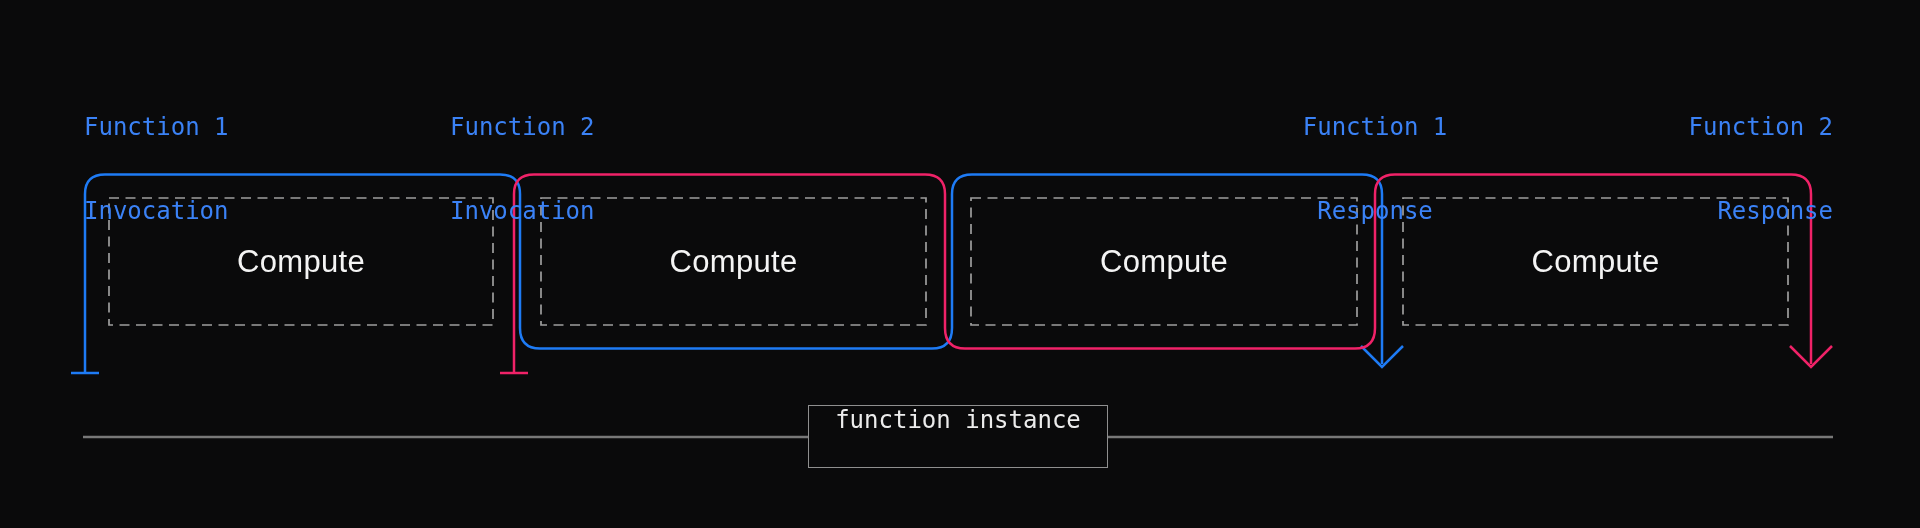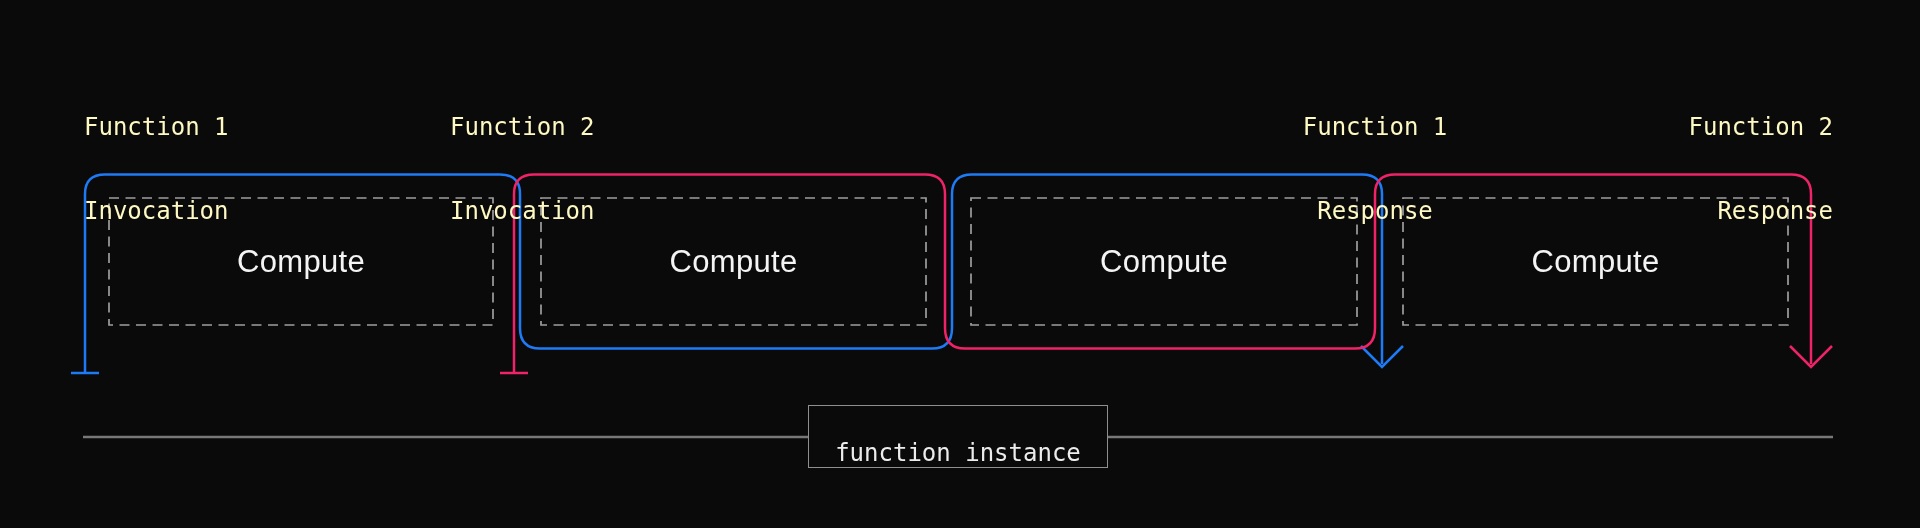--- a/index.html
+++ b/index.html
@@ -19,21 +19,21 @@
     position: absolute;
     left: 0; top: 0;
     width: 1920px; height: 528px;
     display: block;
   }
   .event-label {
     position: absolute;
     top: 57px;
     font-size: 24px;
     line-height: 28px;
-    color: #fef9c3;
+    color: #3b82f6;
     white-space: pre;
   }
   .event-label span { display: block; }
   .align-left   { text-align: left; }
   .align-center { text-align: center; transform: translateX(-50%); }
   .align-right  { text-align: right; }
   .compute-label {
     position: absolute;
     display: flex;
     align-items: center;
@@ -46,21 +46,21 @@
   .fn-instance-box {
     position: absolute;
     left: 808px;
     top: 405px;
     width: 300px;
     height: 63px;
     box-sizing: border-box;
     border: 1.5px solid #8f8f8f;
     background: #0a0a0b;
     display: flex;
-    align-items: flex-end;
+    align-items: flex-start;
     justify-content: center;
     font-size: 24px;
     color: #ececec;
     white-space: pre;
   }
 </style>
 </head>
 <body>
 
 <div class="stage">

